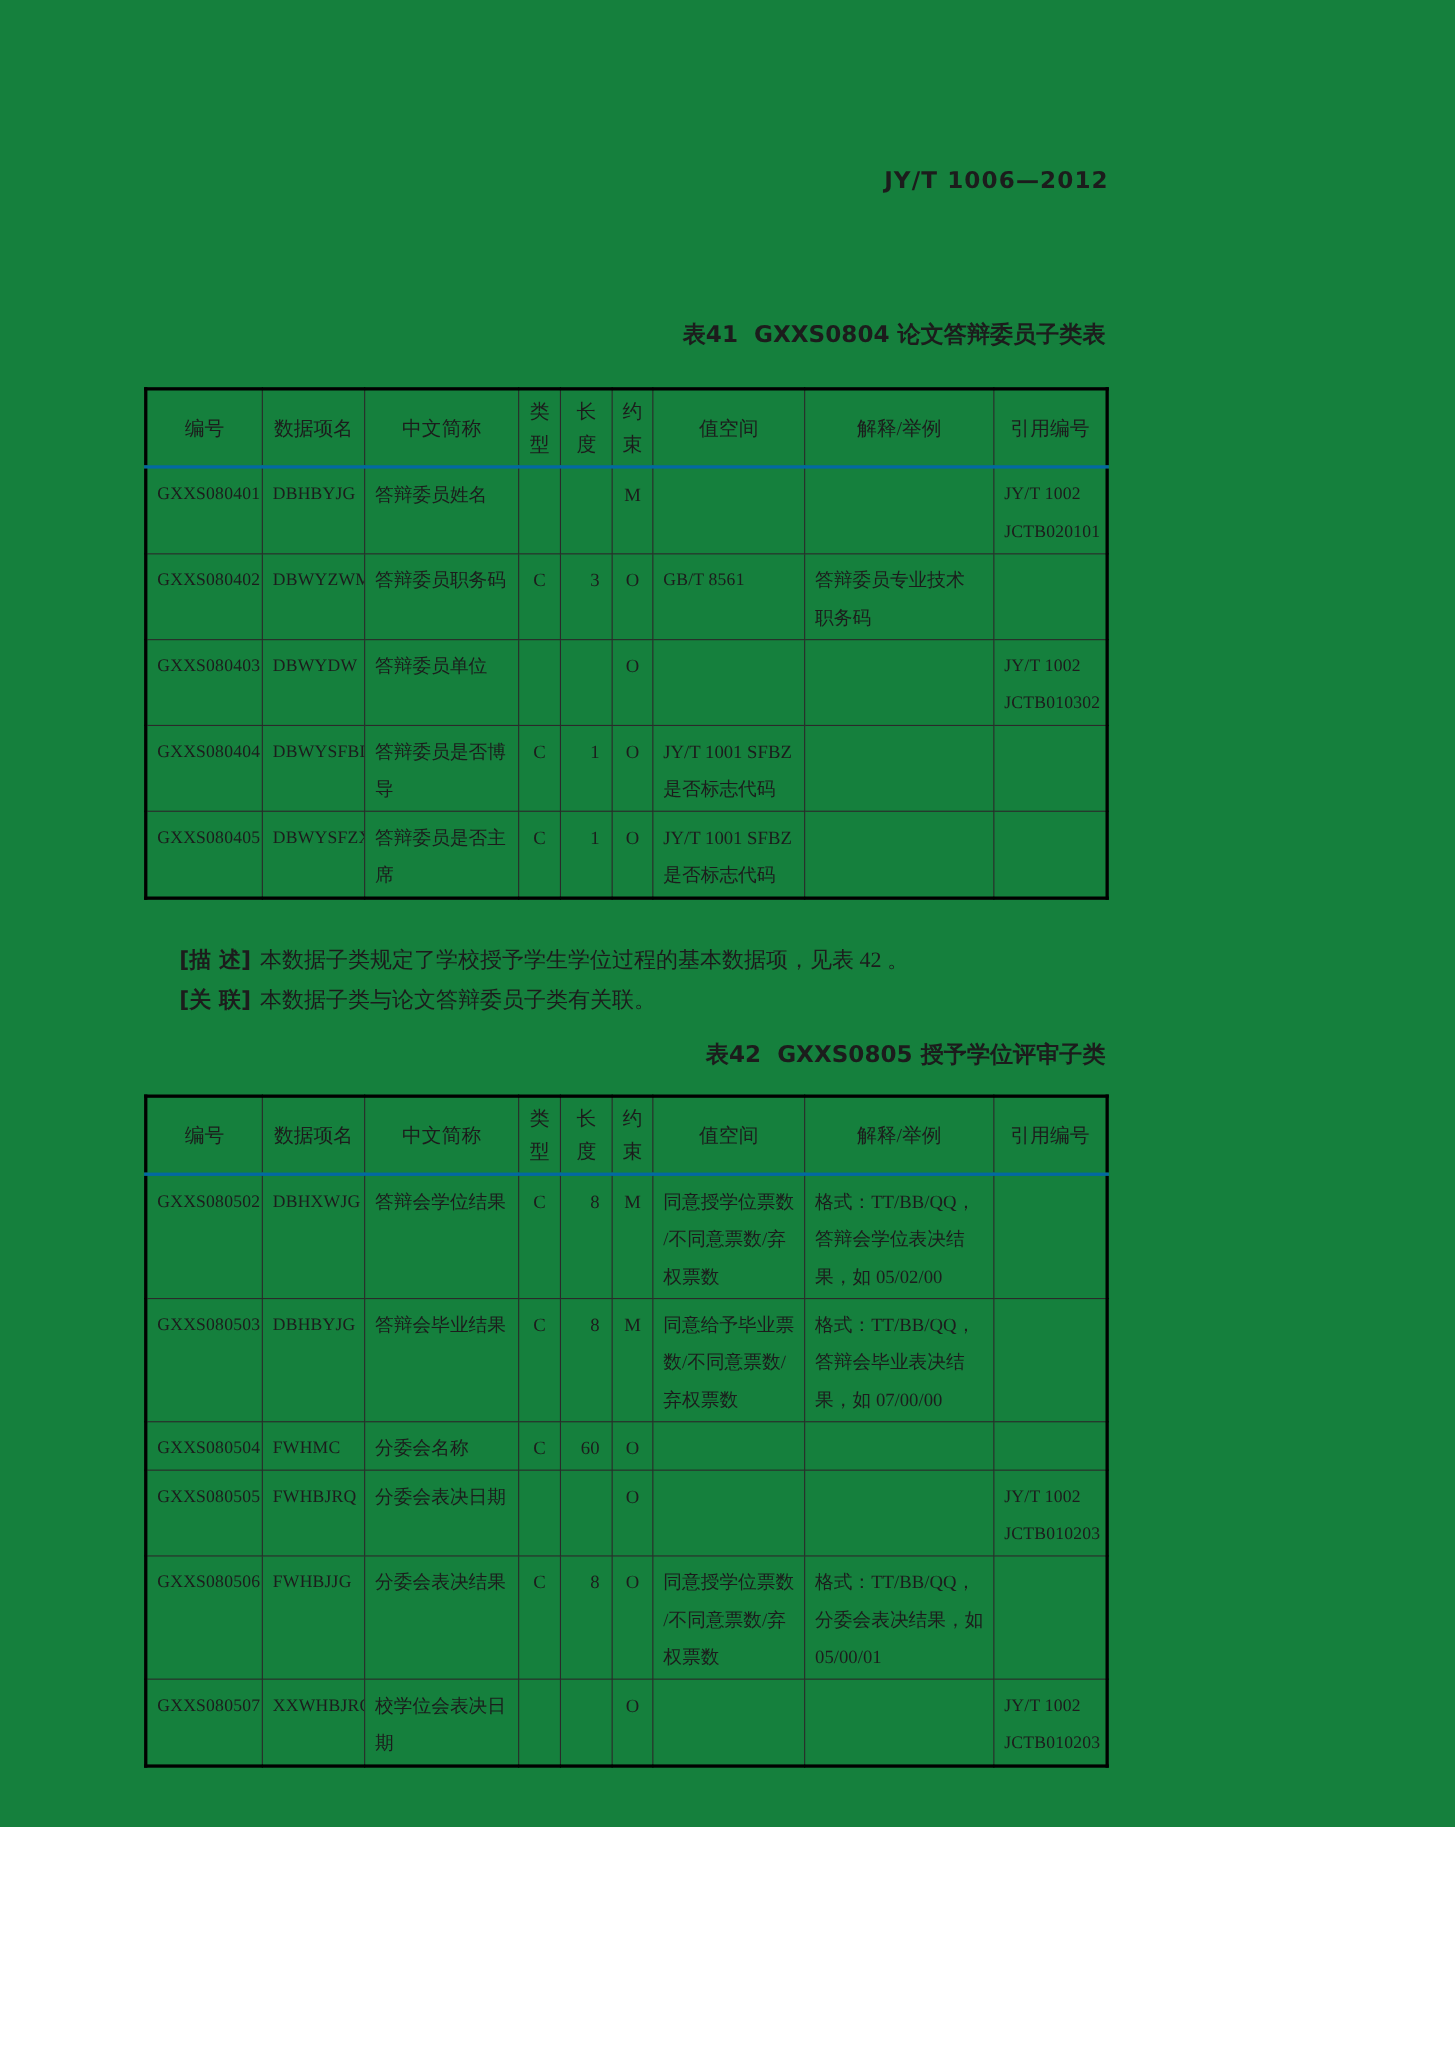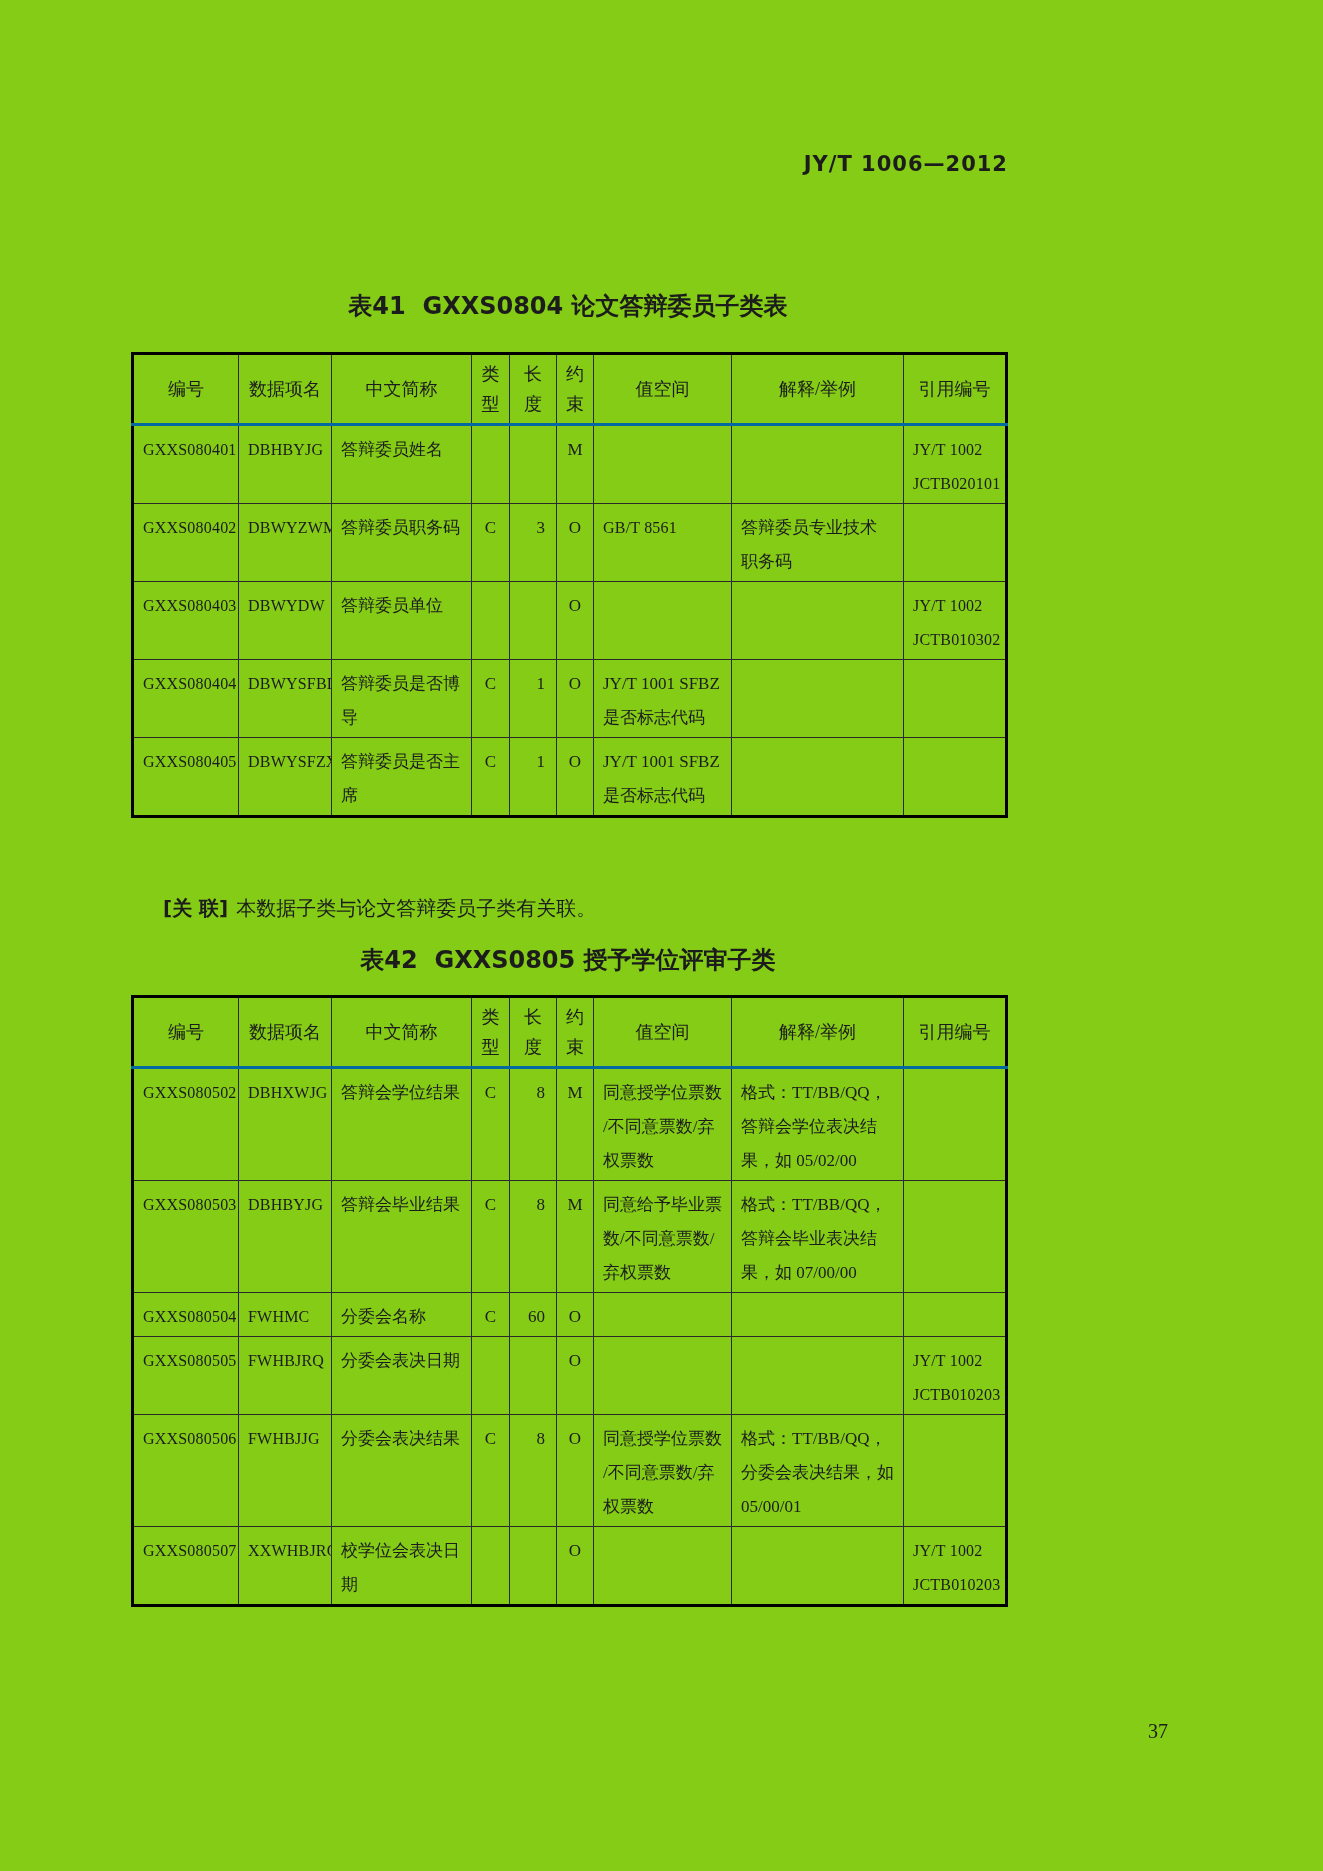--- a/index.html
+++ b/index.html
@@ -1,35 +1,35 @@
 <!DOCTYPE html>
 <html><head>
 <meta charset="utf-8">
 <style>
   * { margin:0; padding:0; box-sizing:border-box; }
   html,body { background:#ffffff; }
   .page {
     position:relative;
-    width:1323px; height:1871px;
-    background:#84cc16;
+    width:1323px; height:1661px;
+    background:#15803d;
     font-family:"Liberation Serif","DejaVu Serif",serif;
     color:#1c1c1c;
     overflow:hidden;
   }
   .doc-code {
     position:absolute; top:152px; right:315px;
     font-family:"DejaVu Sans","Liberation Sans",sans-serif;
     font-size:21px; font-weight:bold; letter-spacing:1px;
     white-space:pre;
   }
   .table-title {
     position:absolute; left:131px; width:874px;
-    text-align:center;
+    text-align:right;
     font-family:"DejaVu Sans","Liberation Sans",sans-serif;
-    font-size:24px; font-weight:bold;
+    font-size:21px; font-weight:bold;
     white-space:pre-wrap;
   }
   .title-41 { top:290px; }
   .title-42 { top:944px; }
   .section-heading {
     position:absolute; top:806px; left:131px;
     font-family:"DejaVu Sans","Liberation Sans",sans-serif;
     font-size:20px; font-weight:bold;
     white-space:pre-wrap;
   }
@@ -180,20 +180,21 @@
           <td class="al-center">O</td>
           <td class="al-left">JY/T 1001 SFBZ
 是否标志代码</td>
           <td class="al-left"></td>
           <td class="al-left"></td>
         </tr>
       </tbody>
     </table>
 
 
+  <div class="para para-desc"><span class="label">[描 述]</span><span>本数据子类规定了学校授予学生学位过程的基本数据项，见表 42 。</span></div>
 
   <div class="para para-rel"><span class="label">[关 联]</span><span>本数据子类与论文答辩委员子类有关联。</span></div>
 
   <div class="table-title title-42">表42  GXXS0805 授予学位评审子类</div>
   <table class="data-table table-42" id="table42">
       <colgroup>
         <col style="width: 106px;">
         <col style="width: 93px;">
         <col style="width: 140px;">
         <col style="width: 38px;">

